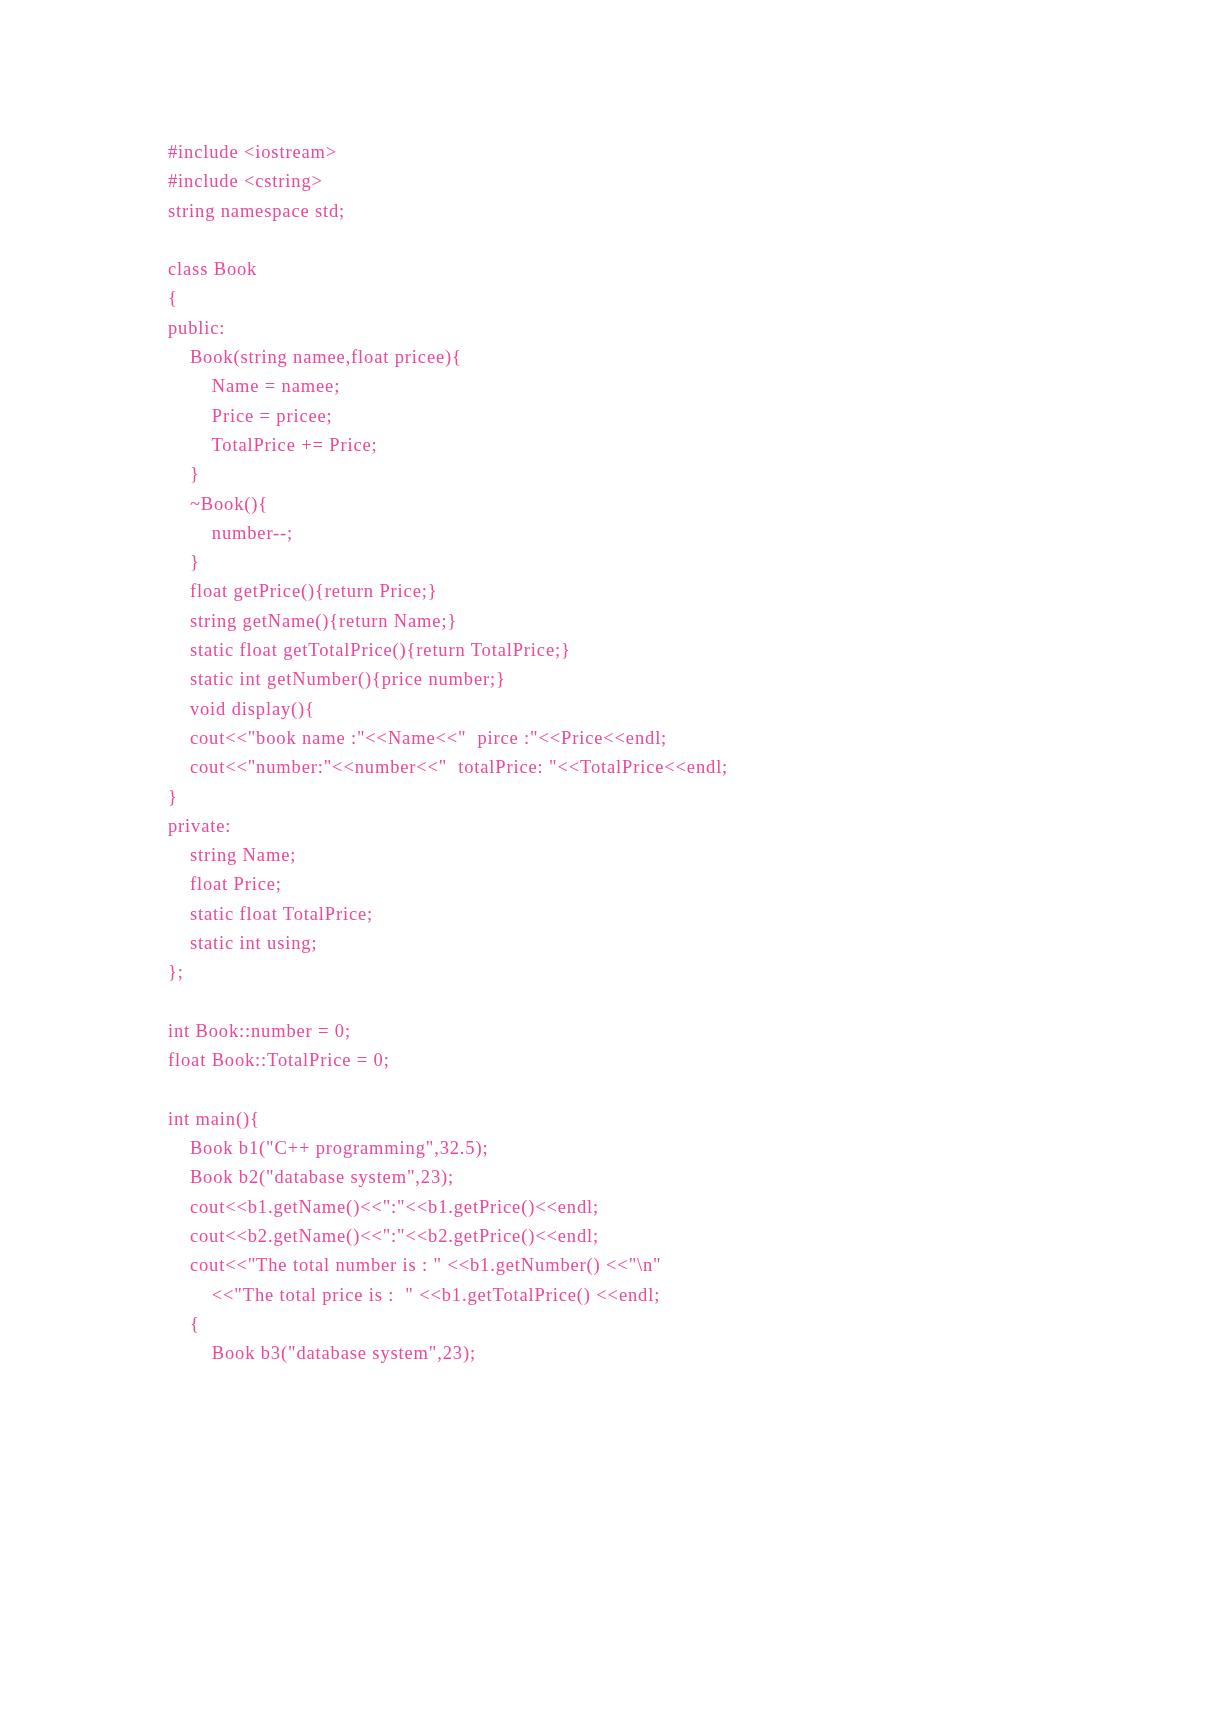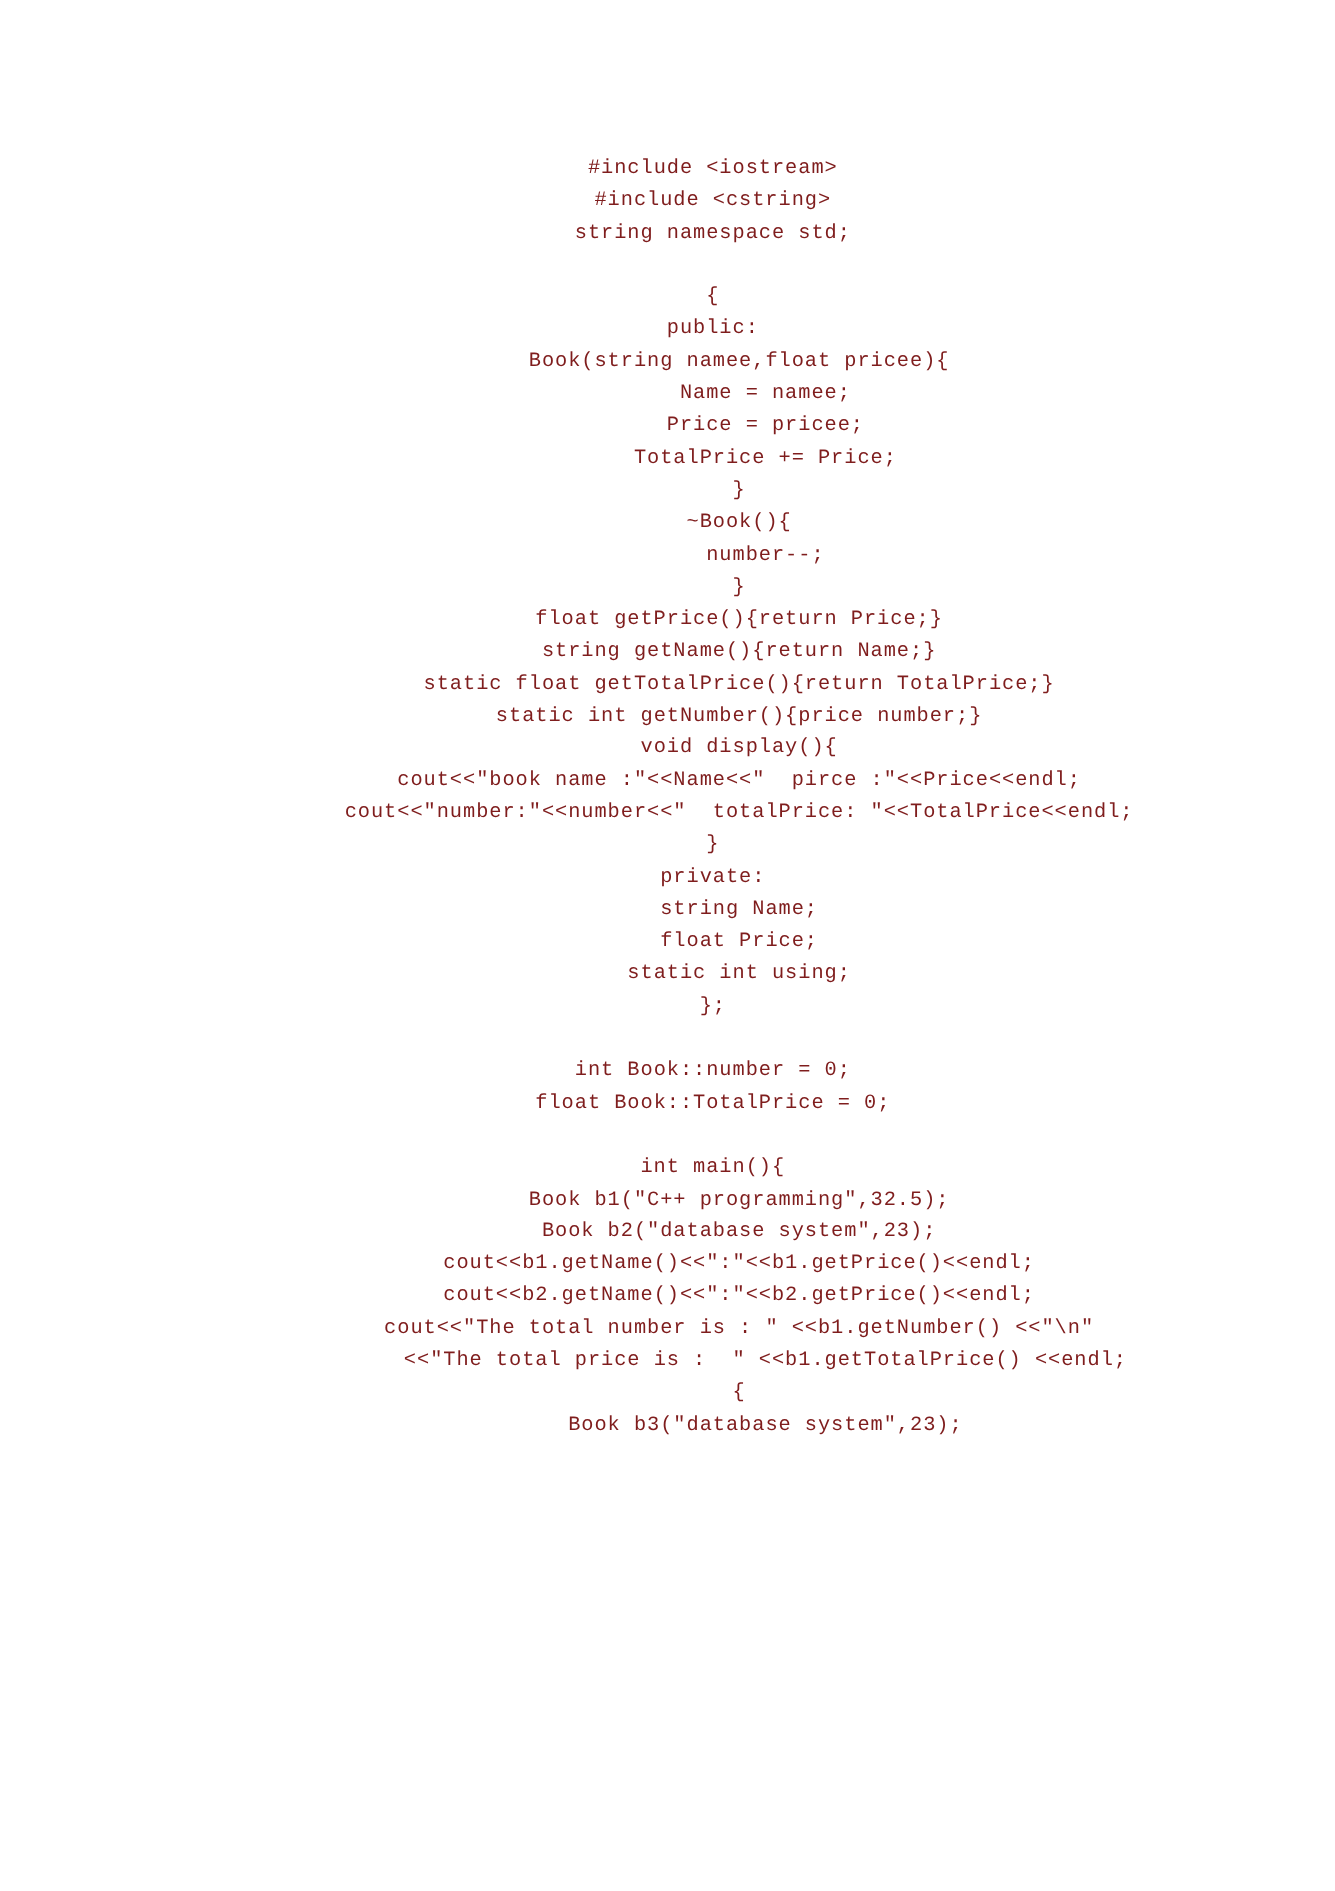--- a/index.html
+++ b/index.html
@@ -24,43 +24,43 @@
     height: 1719px;
     background: #ffffff;
   }
   .code-block {
     position: absolute;
     left: 168px;
     top: 138px;
     width: 960px;
   }
   .code-line {
-    font-family: Liberation Mono, monospace;
+    font-family: Liberation Serif, serif;
     font-size: 18.5px;
     line-height: 29.3px;
     height: 29.3px;
     white-space: pre;
     letter-spacing: 0.85px;
-    color: #7f1d1d;
-    text-align: center;
+    color: #ec4899;
     -webkit-font-smoothing: antialiased;
   }
   .code-line.blank {
     height: 29.3px;
   }
 </style>
 </head>
 <body>
 
 <div class="page">
   <div class="code-block">
       <div class="code-line">#include &lt;iostream&gt;</div>
       <div class="code-line">#include &lt;cstring&gt;</div>
       <div class="code-line">string namespace std;</div>
       <div class="code-line blank"></div>
+      <div class="code-line">class Book</div>
       <div class="code-line">{</div>
       <div class="code-line">public:</div>
       <div class="code-line">    Book(string namee,float pricee){</div>
       <div class="code-line">        Name = namee;</div>
       <div class="code-line">        Price = pricee;</div>
       <div class="code-line">        TotalPrice += Price;</div>
       <div class="code-line">    }</div>
       <div class="code-line">    ~Book(){</div>
       <div class="code-line">        number--;</div>
       <div class="code-line">    }</div>
@@ -68,20 +68,21 @@
       <div class="code-line">    string getName(){return Name;}</div>
       <div class="code-line">    static float getTotalPrice(){return TotalPrice;}</div>
       <div class="code-line">    static int getNumber(){price number;}</div>
       <div class="code-line">    void display(){</div>
       <div class="code-line">    cout&lt;&lt;"book name :"&lt;&lt;Name&lt;&lt;"  pirce :"&lt;&lt;Price&lt;&lt;endl;</div>
       <div class="code-line">    cout&lt;&lt;"number:"&lt;&lt;number&lt;&lt;"  totalPrice: "&lt;&lt;TotalPrice&lt;&lt;endl;</div>
       <div class="code-line">}</div>
       <div class="code-line">private:</div>
       <div class="code-line">    string Name;</div>
       <div class="code-line">    float Price;</div>
+      <div class="code-line">    static float TotalPrice;</div>
       <div class="code-line">    static int using;</div>
       <div class="code-line">};</div>
       <div class="code-line blank"></div>
       <div class="code-line">int Book::number = 0;</div>
       <div class="code-line">float Book::TotalPrice = 0;</div>
       <div class="code-line blank"></div>
       <div class="code-line">int main(){</div>
       <div class="code-line">    Book b1("C++ programming",32.5);</div>
       <div class="code-line">    Book b2("database system",23);</div>
       <div class="code-line">    cout&lt;&lt;b1.getName()&lt;&lt;":"&lt;&lt;b1.getPrice()&lt;&lt;endl;</div>

